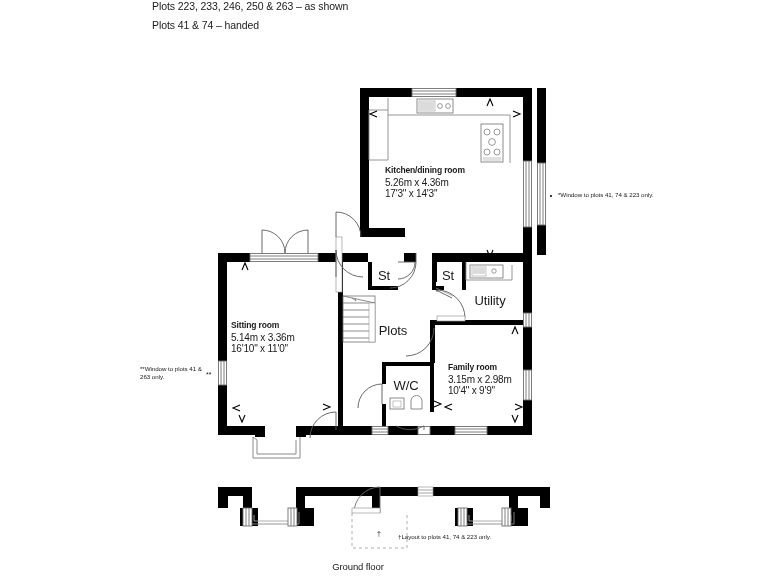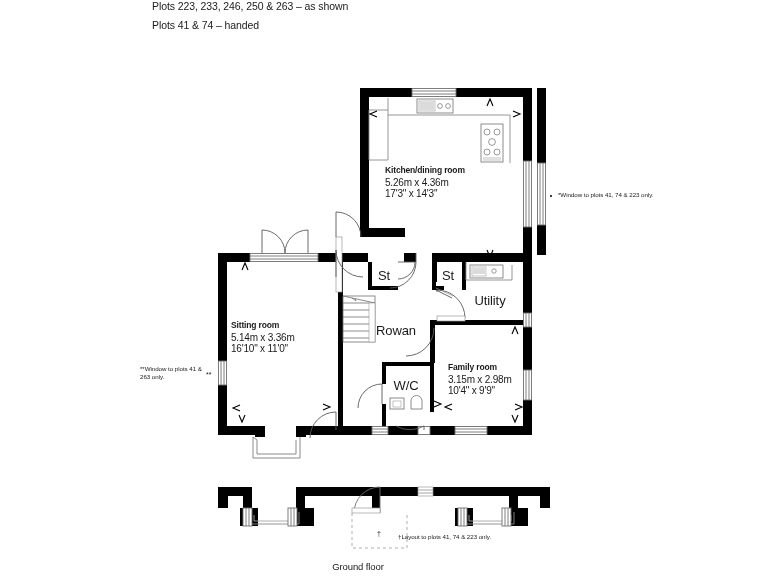--- a/index.html
+++ b/index.html
@@ -444,21 +444,21 @@
   <span class="room-dim">3.15m x 2.98m</span>
   <span class="room-dim">10'4" x 9'9"</span>
 </div>
 
 <div class="small-room-label" style="left:372px; top:268px; width:24px;">St</div>
 
 <div class="small-room-label" style="left:436px; top:268px; width:24px;">St</div>
 
 <div class="small-room-label" style="left:468px; top:293px; width:44px;">Utility</div>
 
-<div class="small-room-label" style="left:376px; top:323px; width:34px;">Rowan</div>
+<div class="small-room-label" style="left:376px; top:323px; width:34px;">Plots</div>
 
 <div class="small-room-label" style="left:390px; top:378px; width:32px;">W/C</div>
 
 <div class="note" style="left:558px; top:191px; width:100px;">
   <span>*Window to plots 41, 74 &amp; 223 only.</span>
 </div>
 
 <div class="note" style="left:140px; top:365px; width:72px; text-align:left;">
   <span>**Window to plots 41 &amp; 263 only.</span>
 </div>

